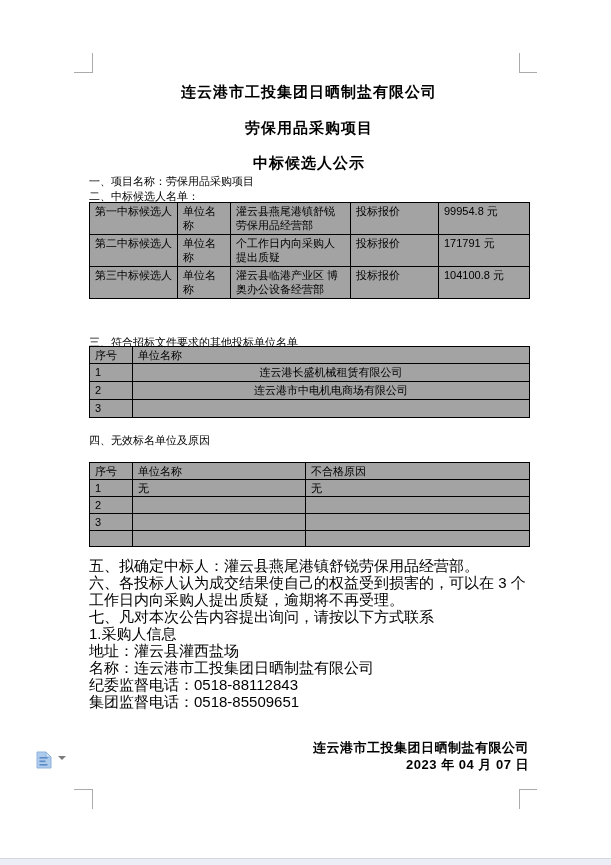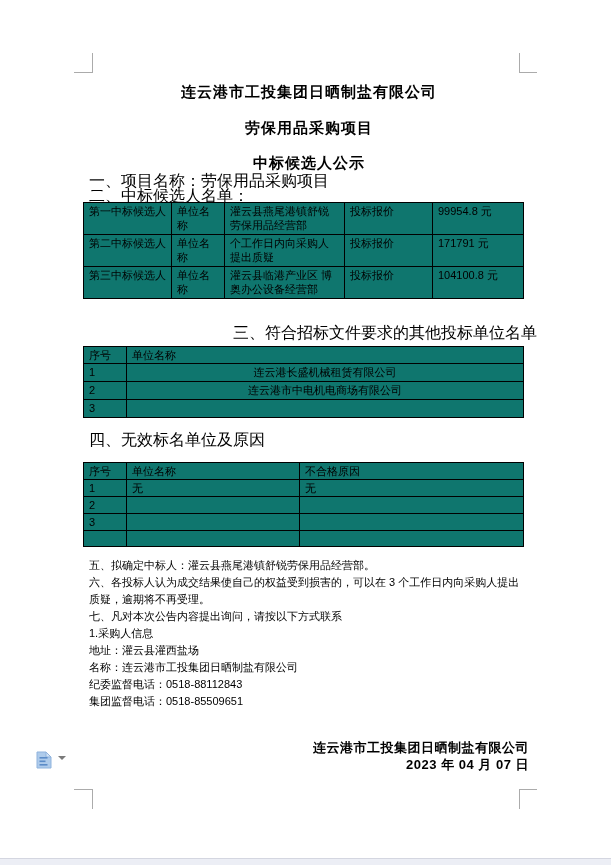--- a/index.html
+++ b/index.html
@@ -2,26 +2,26 @@
 <html><head>
 <meta charset="utf-8">
 <style>
   html,body{margin:0;padding:0;background:#fff;}
   .page{
     position:relative;width:611px;height:865px;background:#ffffff;overflow:hidden;
     font-family:"Liberation Sans","DejaVu Sans",sans-serif;color:#000;
   }
   .title{position:absolute;left:89px;width:440px;text-align:center;
          font-weight:bold;font-size:15px;line-height:18px;letter-spacing:1px;}
-  .body-line{position:absolute;left:89px;width:448px;font-size:16px;line-height:16px;}
-  .para{margin:0;font-size:11px;line-height:17px;}
+  .body-line{position:absolute;left:89px;width:448px;font-size:11px;line-height:16px;}
+  .para{margin:0;font-size:15px;line-height:17px;}
   .lower-block{position:absolute;left:89px;top:557px;width:441px;}
   .footer-block{position:absolute;left:89px;top:739px;width:440px;text-align:right;
                 font-weight:bold;font-size:13px;line-height:17px;letter-spacing:0.5px;}
-  table{border-collapse:collapse;table-layout:fixed;position:absolute;left:83px;background:#0f766e;}
+  table{border-collapse:collapse;table-layout:fixed;position:absolute;left:89px;background:#a3a3a3;}
   td,th{border:1px solid #000;font-size:11px;font-weight:normal;text-align:left;
         vertical-align:top;padding:1px 5px;overflow:hidden;line-height:14px;}
   .t1{top:202px;width:440px;}
   .t1 tr{height:32px;}
   .t2{top:346px;width:440px;}
   .t2 tr{height:18px;}
   .t3{top:462px;width:440px;}
   .t3 tr{height:16px;}
   td.center{text-align:center;}
   .crop{position:absolute;background:#ababab;}
@@ -79,21 +79,21 @@
     <tr>
       <td>第三中标候选人</td>
       <td>单位名称</td>
       <td>灌云县临港产业区 博奥办公设备经营部</td>
       <td>投标报价</td>
       <td>104100.8 元</td>
     </tr>
   </tbody>
     </table>
 
-  <div class="body-line" style="top:325px;text-align:right;">三、符合招标文件要求的其他投标单位名单</div>
+  <div class="body-line" style="top:334px;">三、符合招标文件要求的其他投标单位名单</div>
 
   <table class="t2">
     <colgroup>
         <col style="width:43px">
         <col style="width:397px">
       </colgroup>
     <tbody>
         <tr style="height:17px;">
       <th>序号</th>
       <th>单位名称</th>

